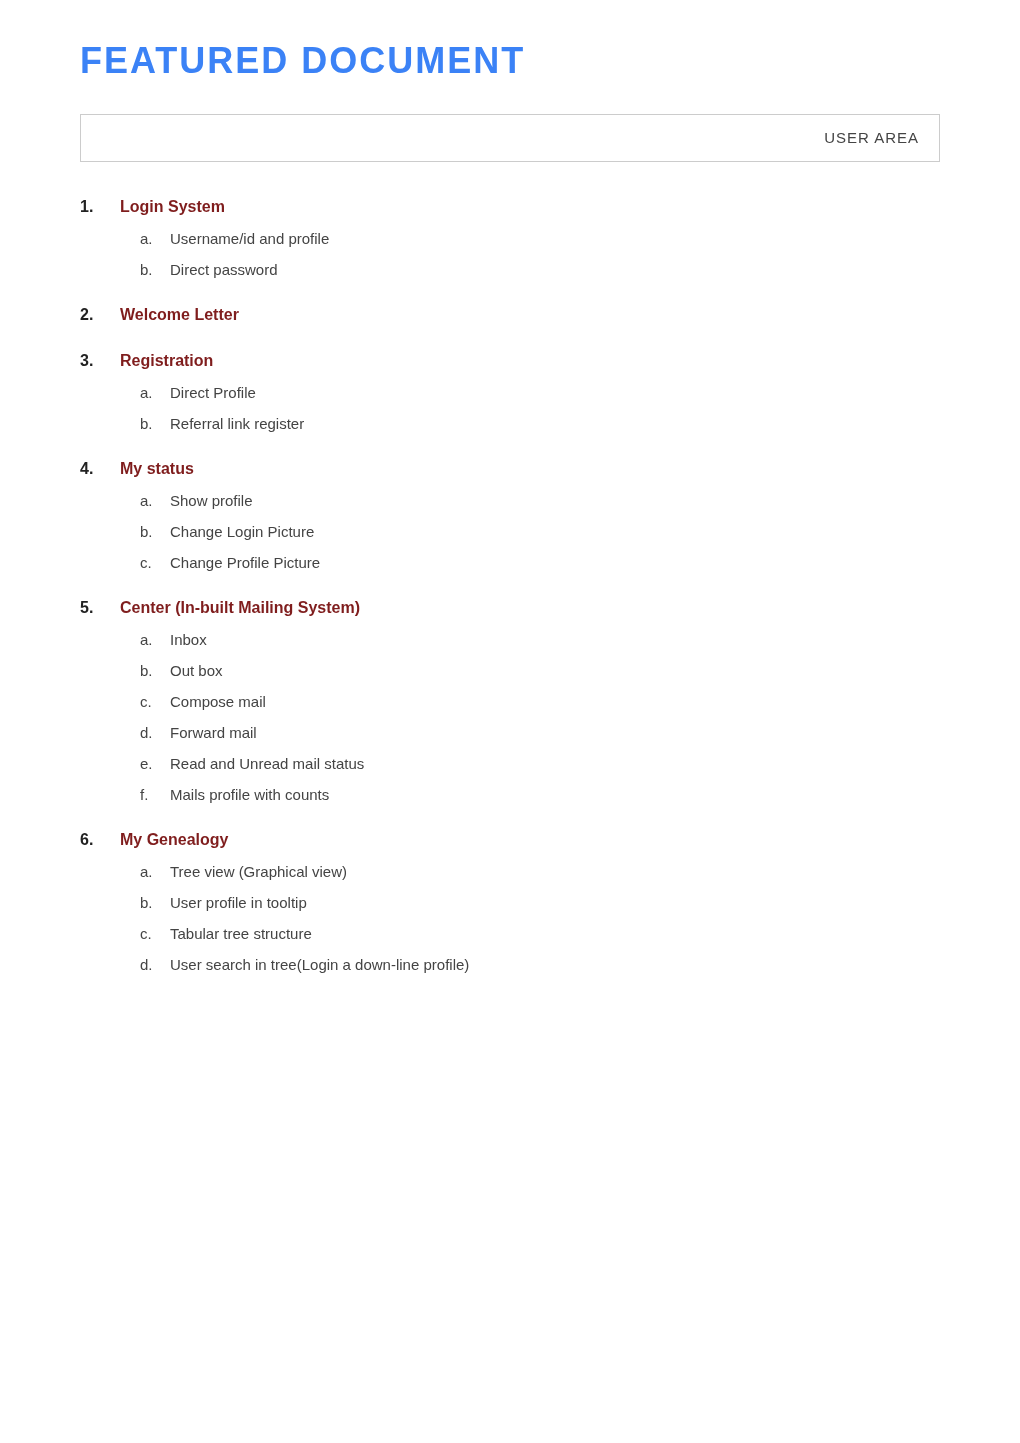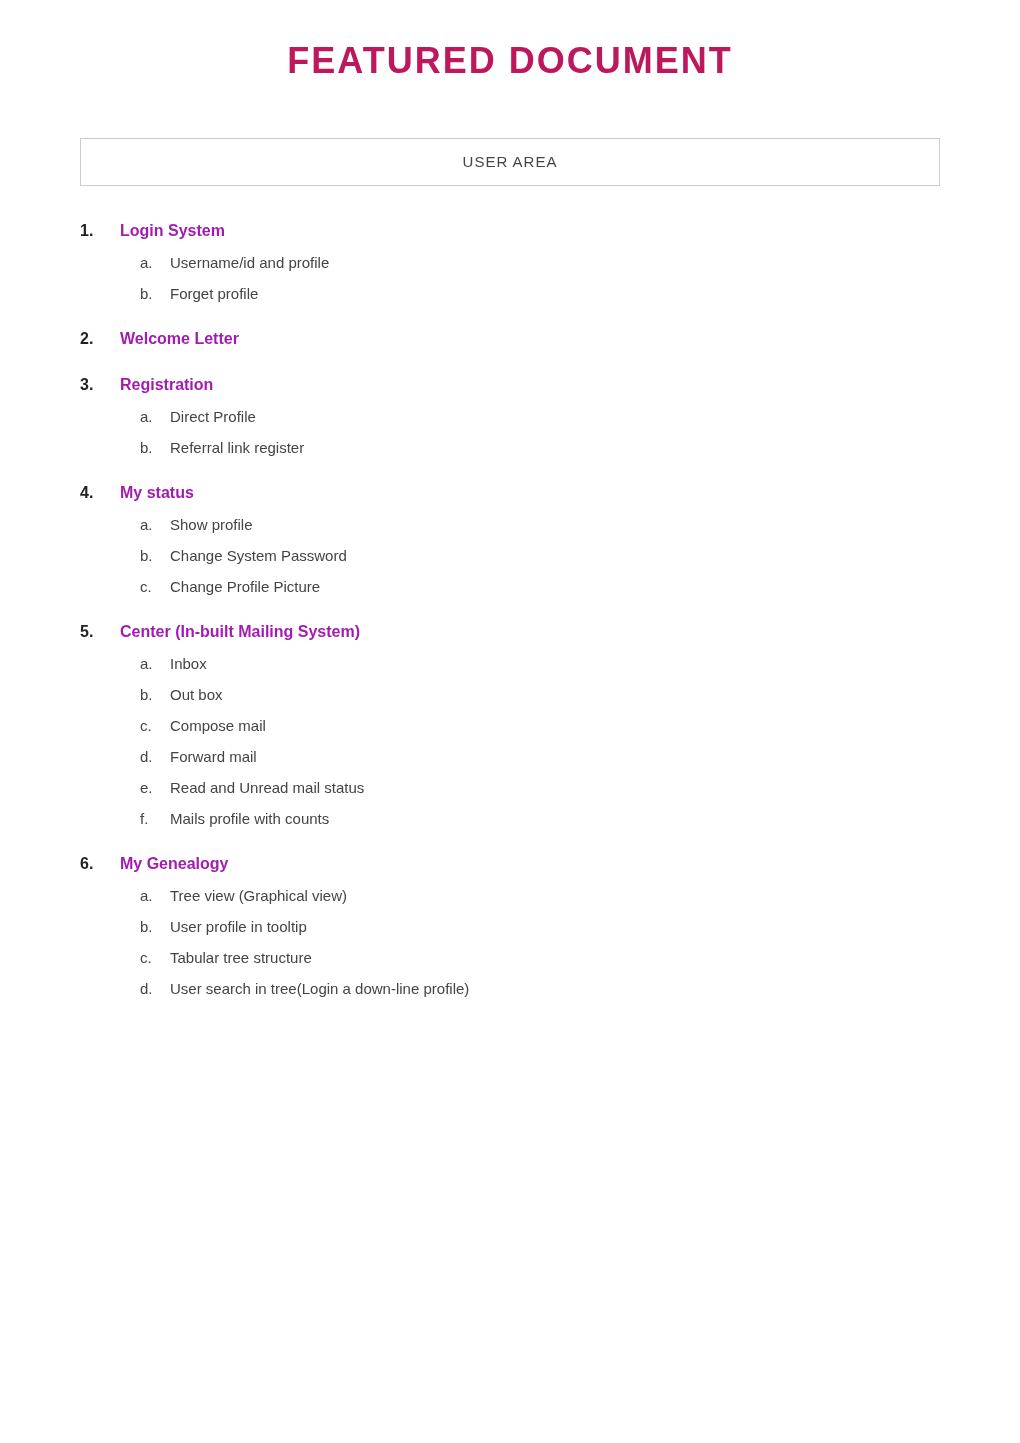--- a/index.html
+++ b/index.html
@@ -11,33 +11,32 @@
     body {
       font-family: Arial, sans-serif;
       background: #ffffff;
       color: #333333;
       width: 1020px;
       min-height: 1443px;
       padding: 40px 80px;
     }
 
     .page-title {
-      text-align: center;
       font-size: 36px;
       font-weight: 900;
-      color: #be185d;
+      color: #3b82f6;
       letter-spacing: 2px;
-      margin-bottom: 56px;
+      margin-bottom: 32px;
       text-transform: uppercase;
     }
 
     .user-area-box {
       border: 1px solid #cccccc;
       padding: 14px 20px;
-      text-align: center;
+      text-align: right;
       margin-bottom: 36px;
     }
 
     .user-area-label {
       font-size: 15px;
       color: #444444;
       letter-spacing: 1px;
     }
 
     .section {
@@ -54,21 +53,21 @@
     .section-number {
       font-size: 16px;
       font-weight: bold;
       color: #222222;
       min-width: 30px;
     }
 
     .section-title {
       font-size: 16px;
       font-weight: bold;
-      color: #a21caf;
+      color: #7f1d1d;
     }
 
     .sub-list {
       list-style: none;
       padding-left: 60px;
     }
 
     .sub-list li {
       display: flex;
       align-items: baseline;
@@ -98,21 +97,21 @@
         <span class="section-number">1.</span>
         <span class="section-title">Login System</span>
       </div>
       <ul class="sub-list">
         <li>
           <span class="sub-label">a.</span>
           <span>Username/id and profile</span>
         </li>
         <li>
           <span class="sub-label">b.</span>
-          <span>Forget profile</span>
+          <span>Direct password</span>
         </li>
       </ul>
     </div>
     <div class="section">
       <div class="section-heading">
         <span class="section-number">2.</span>
         <span class="section-title">Welcome Letter</span>
       </div>
     </div>
     <div class="section">
@@ -136,21 +135,21 @@
         <span class="section-number">4.</span>
         <span class="section-title">My status</span>
       </div>
       <ul class="sub-list">
         <li>
           <span class="sub-label">a.</span>
           <span>Show profile</span>
         </li>
         <li>
           <span class="sub-label">b.</span>
-          <span>Change System Password</span>
+          <span>Change Login Picture</span>
         </li>
         <li>
           <span class="sub-label">c.</span>
           <span>Change Profile Picture</span>
         </li>
       </ul>
     </div>
     <div class="section">
       <div class="section-heading">
         <span class="section-number">5.</span>

